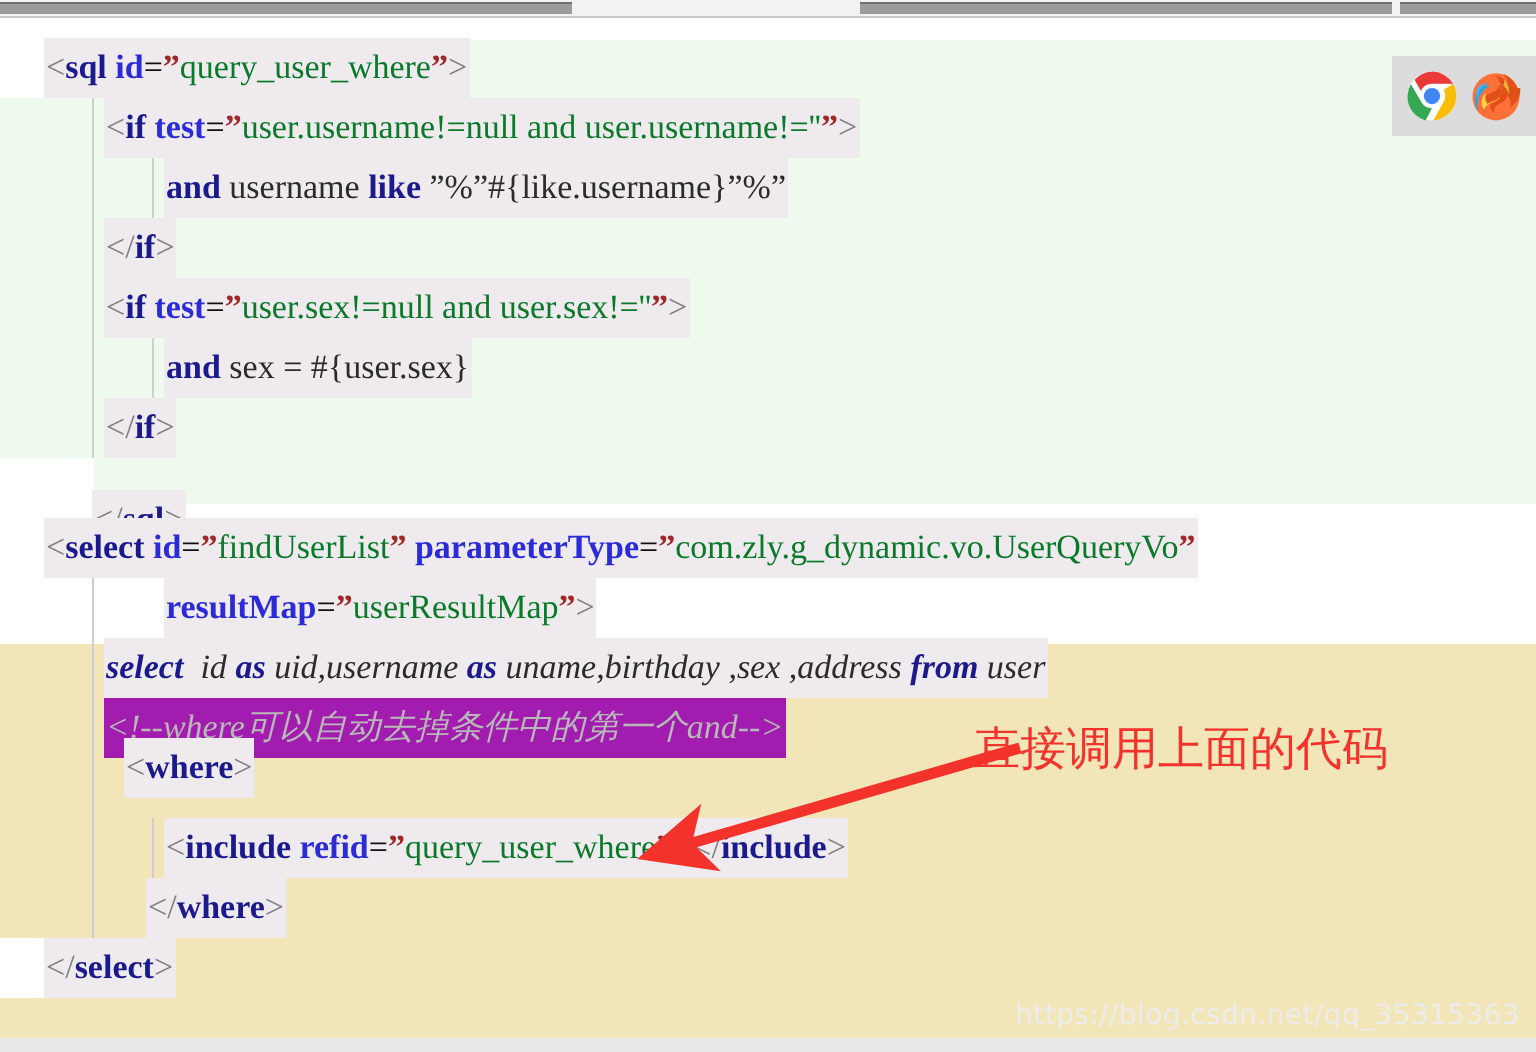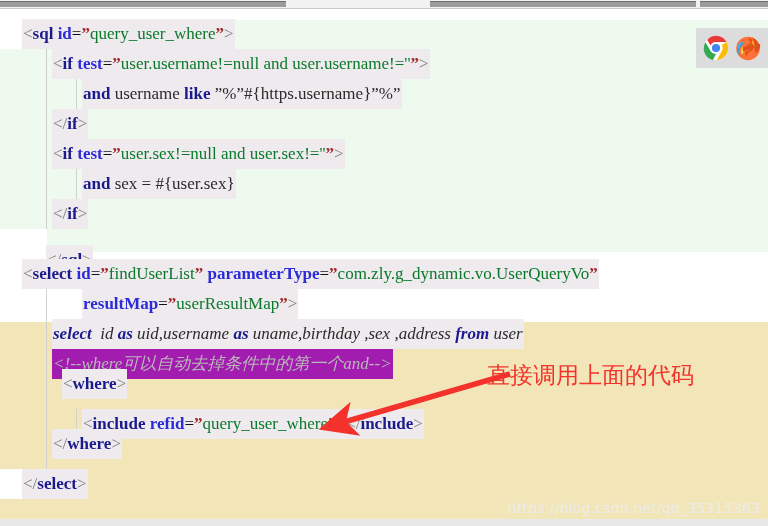--- a/index.html
+++ b/index.html
@@ -170,33 +170,33 @@
     <div id="guides">
         <div class="indent-guide" style="left: 46px; top: 40px; height: 180px;"></div>
         <div class="indent-guide" style="left: 76px; top: 70px; height: 30px;"></div>
         <div class="indent-guide" style="left: 76px; top: 160px; height: 30px;"></div>
         <div class="indent-guide" style="left: 46px; top: 280px; height: 180px;"></div>
         <div class="indent-guide" style="left: 76px; top: 400px; height: 30px;"></div>
       </div>
     <div id="lines">
         <div class="code-line" style="top: 10px;"><span style="display: inline-block; width: 22px;"></span><span class="ink"><span class="br">&lt;</span><span class="tg">sql</span><span class="pl"> </span><span class="at">id</span><span class="eq">=</span><span class="qt">”</span><span class="st">query_user_where</span><span class="qt">”</span><span class="br">&gt;</span></span></div>
         <div class="code-line" style="top: 40px;"><span style="display: inline-block; width: 52px;"></span><span class="ink"><span class="br">&lt;</span><span class="tg">if</span><span class="pl"> </span><span class="at">test</span><span class="eq">=</span><span class="qt">”</span><span class="st">user.username!=null and user.username!=''</span><span class="qt">”</span><span class="br">&gt;</span></span></div>
-        <div class="code-line" style="top: 70px;"><span style="display: inline-block; width: 82px;"></span><span class="ink"><span class="kw">and</span><span class="pl"> username </span><span class="kw">like</span><span class="pl"> </span><span class="pl">”%”</span><span class="pl">#{https.username}</span><span class="pl">”%”</span></span></div>
+        <div class="code-line" style="top: 70px;"><span style="display: inline-block; width: 82px;"></span><span class="ink"><span class="kw">and</span><span class="pl"> username </span><span class="kw">like</span><span class="pl"> </span><span class="pl">”%”</span><span class="pl">#{like.username}</span><span class="pl">”%”</span></span></div>
         <div class="code-line" style="top: 100px;"><span style="display: inline-block; width: 52px;"></span><span class="ink"><span class="br">&lt;/</span><span class="tg">if</span><span class="br">&gt;</span></span></div>
         <div class="code-line" style="top: 130px;"><span style="display: inline-block; width: 52px;"></span><span class="ink"><span class="br">&lt;</span><span class="tg">if</span><span class="pl"> </span><span class="at">test</span><span class="eq">=</span><span class="qt">”</span><span class="st">user.sex!=null and user.sex!=''</span><span class="qt">”</span><span class="br">&gt;</span></span></div>
         <div class="code-line" style="top: 160px;"><span style="display: inline-block; width: 82px;"></span><span class="ink"><span class="kw">and</span><span class="pl"> sex = </span><span class="pl">#{user.sex}</span></span></div>
         <div class="code-line" style="top: 190px;"><span style="display: inline-block; width: 52px;"></span><span class="ink"><span class="br">&lt;/</span><span class="tg">if</span><span class="br">&gt;</span></span></div>
         <div class="code-line" style="top: 236px; margin-left: 24px;"><span style="display: inline-block; width: 22px;"></span><span class="ink"><span class="br">&lt;/</span><span class="tg">sql</span><span class="br">&gt;</span></span></div>
         <div class="code-line" style="top: 250px;"><span style="display: inline-block; width: 22px;"></span><span class="ink"><span class="br">&lt;</span><span class="tg">select</span><span class="pl"> </span><span class="at">id</span><span class="eq">=</span><span class="qt">”</span><span class="st">findUserList</span><span class="qt">”</span><span class="pl"> </span><span class="at">parameterType</span><span class="eq">=</span><span class="qt">”</span><span class="st">com.zly.g_dynamic.vo.UserQueryVo</span><span class="qt">”</span></span></div>
         <div class="code-line" style="top: 280px;"><span style="display: inline-block; width: 82px;"></span><span class="ink"><span class="at">resultMap</span><span class="eq">=</span><span class="qt">”</span><span class="st">userResultMap</span><span class="qt">”</span><span class="br">&gt;</span></span></div>
         <div class="code-line" style="top: 310px; font-style: italic;"><span style="display: inline-block; width: 52px;"></span><span class="ink"><span class="kw">select</span><span class="pl">  id </span><span class="kw">as</span><span class="pl"> uid,username </span><span class="kw">as</span><span class="pl"> uname,birthday ,sex ,address </span><span class="kw">from</span><span class="pl"> user</span></span></div>
         <div class="code-line comment-line" style="top: 340px;"><span style="display: inline-block; width: 52px;"></span><span class="ink"><span class="cm">&lt;!--where可以自动去掉条件中的第一个and--&gt;</span></span></div>
         <div class="code-line" style="top: 360px; margin-left: 10px;"><span style="display: inline-block; width: 52px;"></span><span class="ink"><span class="br">&lt;</span><span class="tg">where</span><span class="br">&gt;</span></span></div>
         <div class="code-line" style="top: 400px;"><span style="display: inline-block; width: 82px;"></span><span class="ink"><span class="br">&lt;</span><span class="tg">include</span><span class="pl"> </span><span class="at">refid</span><span class="eq">=</span><span class="qt">”</span><span class="st">query_user_where</span><span class="qt">”</span><span class="br">&gt;</span><span class="br">&lt;/</span><span class="tg">include</span><span class="br">&gt;</span></span></div>
-        <div class="code-line" style="top: 420px;"><span style="display: inline-block; width: 52px;"></span><span class="ink"><span class="br">&lt;/</span><span class="tg">where</span><span class="br">&gt;</span></span></div>
+        <div class="code-line" style="top: 430px; padding-left: 21px;"><span style="display: inline-block; width: 52px;"></span><span class="ink"><span class="br">&lt;/</span><span class="tg">where</span><span class="br">&gt;</span></span></div>
         <div class="code-line" style="top: 460px;"><span style="display: inline-block; width: 22px;"></span><span class="ink"><span class="br">&lt;/</span><span class="tg">select</span><span class="br">&gt;</span></span></div>
       </div>
 
     <svg id="annotation-arrow" viewBox="0 0 215 68">
       <defs>
         <marker id="ah" markerWidth="7" markerHeight="7" refX="5.4" refY="3.5" orient="auto">
           <path d="M7,3.5 L0,0.3 L1.8,3.5 L0,6.7 Z" fill="#f3322c"></path>
         </marker>
       </defs>
       <line x1="205" y1="5" x2="22" y2="58" stroke="#f3322c" stroke-width="5.5" marker-end="url(#ah)"></line>

